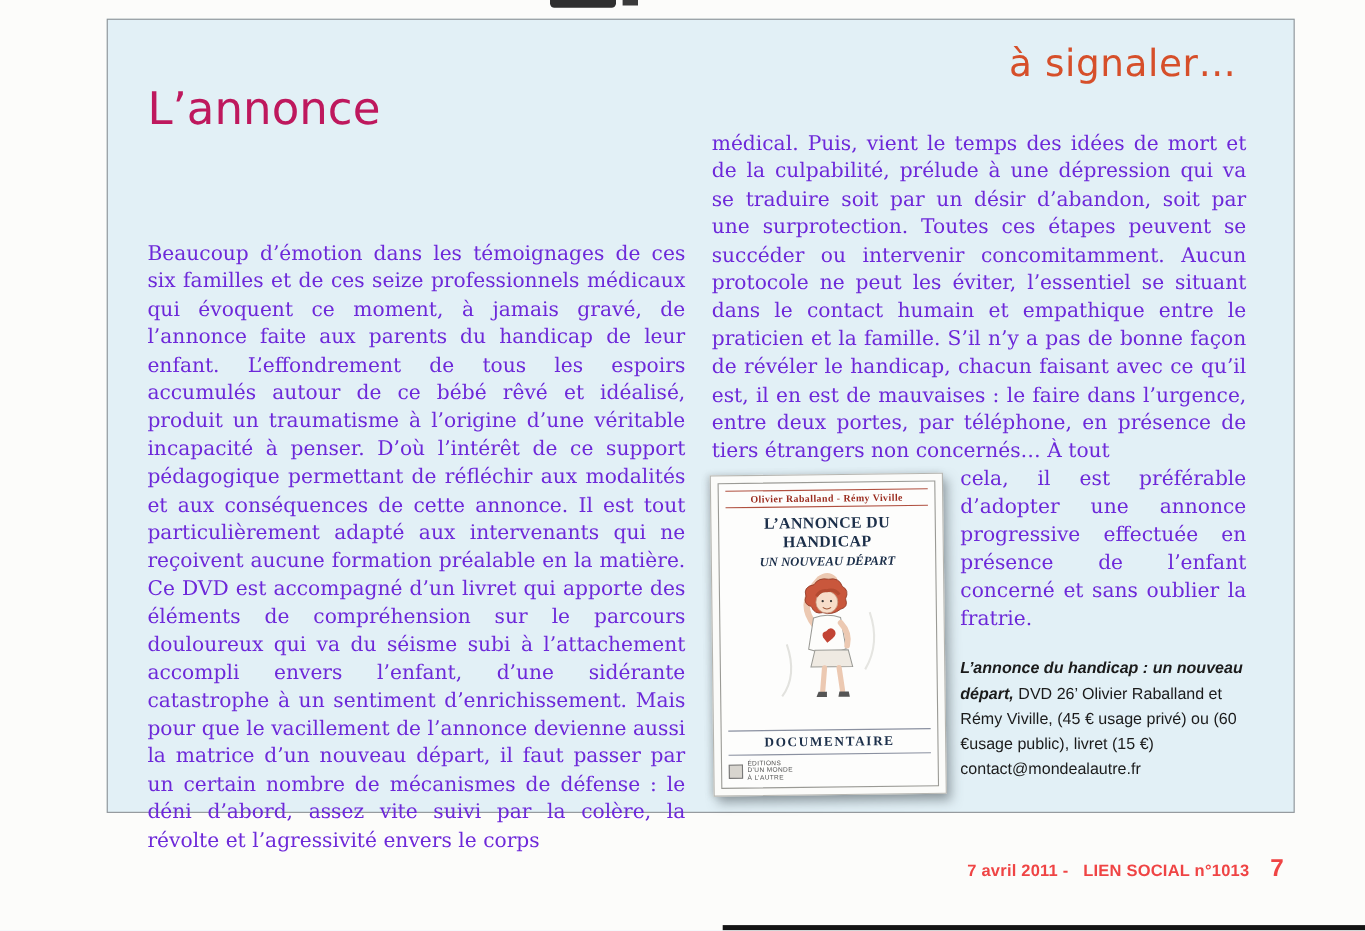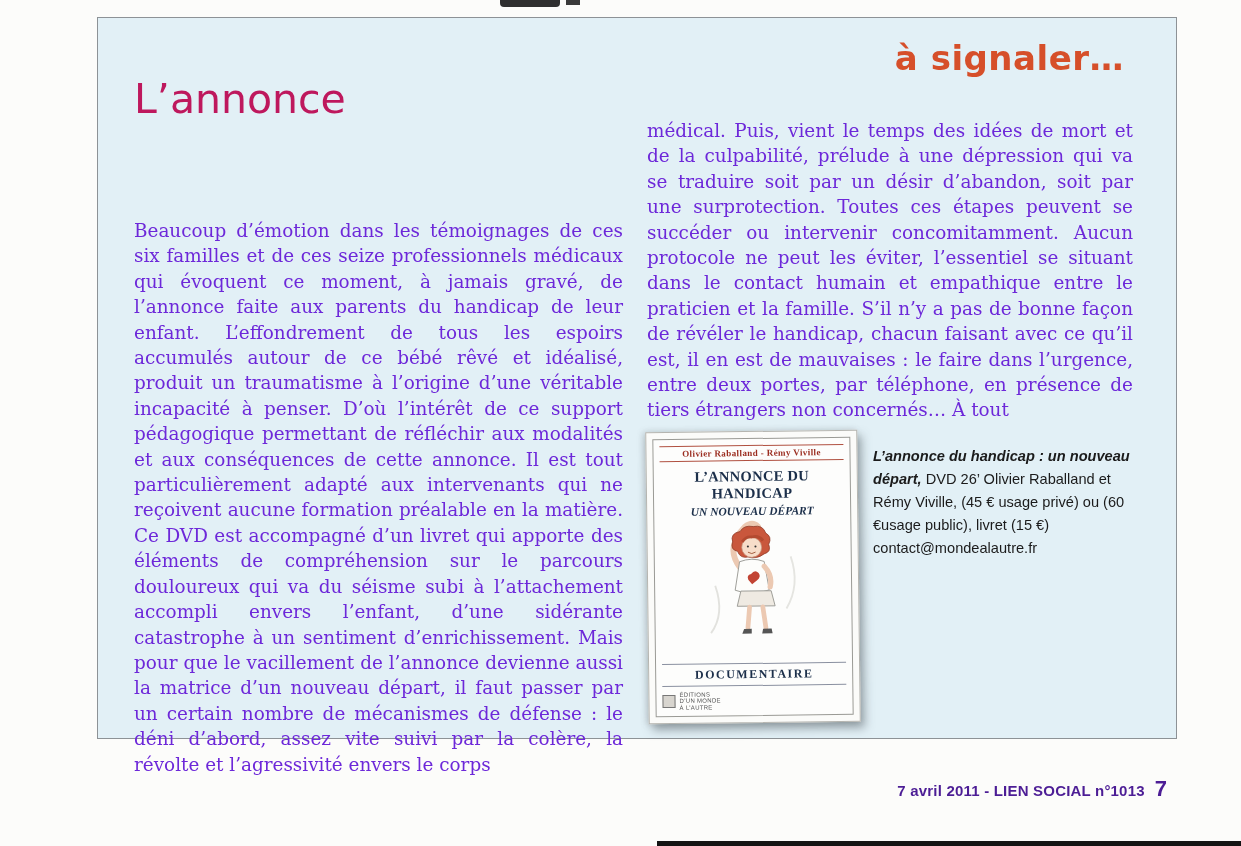--- a/index.html
+++ b/index.html
@@ -24,21 +24,21 @@
     left: 97px; top: 17px;
     width: 1080px; height: 722px;
     background: #e2f0f6;
     border: 1px solid #8d9296;
   }
 
   .section-label {
     position: absolute;
     top: 20px; right: 52px;
     font-family: "DejaVu Sans", sans-serif;
-    font-weight: 700;
+    font-weight: 400;
     font-size: 34px;
     color: #d64f2a;
     letter-spacing: 0.5px;
     margin-left: 36px;
   }
 
   .title {
     position: absolute;
     left: 36px; top: 58px;
     margin: 0;
@@ -147,21 +147,22 @@
   }
   .cap-title { font-weight: bold; font-style: italic; }
   .cap-block { display: block; }
 
   .footer {
     position: absolute;
     right: 74px; top: 776px;
     display: flex;
     align-items: baseline;
     font-family: "Liberation Sans", sans-serif;
-    color: #4c1d95;
+    color: #ef4444;
+    gap: 9px;
   }
   .footer-date, .footer-journal { font-size: 15px; font-weight: bold; letter-spacing: 0.2px; white-space: pre; }
   .footer-page { font-size: 22px; font-weight: bold; margin-left: 10px; }
 </style>
 </head>
 <body>
 
 <div class="page">
 
   <div class="smudge-top"></div>
@@ -213,20 +214,21 @@
             <div class="pub-mark"></div>
             <div class="pub-text">
               <span>ÉDITIONS</span>
               <span>D’UN MONDE</span>
               <span>À L’AUTRE</span>
             </div>
           </div>
         </div>
       </div>
 
+      <p class="body-text p-beside">cela, il est préférable d’adopter une annonce progressive effectuée en présence de l’enfant concerné et sans oublier la fratrie.</p>
 
       <div class="caption">
         <span class="cap-title">L’annonce du handicap : un nouveau départ,</span><span> DVD 26’ Olivier Raballand et Rémy Viville, (45 € usage privé) ou (60 €usage public), livret (15 €)</span>
         <span class="cap-block">contact@mondealautre.fr</span>
       </div>
     </div>
 
   </div>
 
   <div class="footer">

